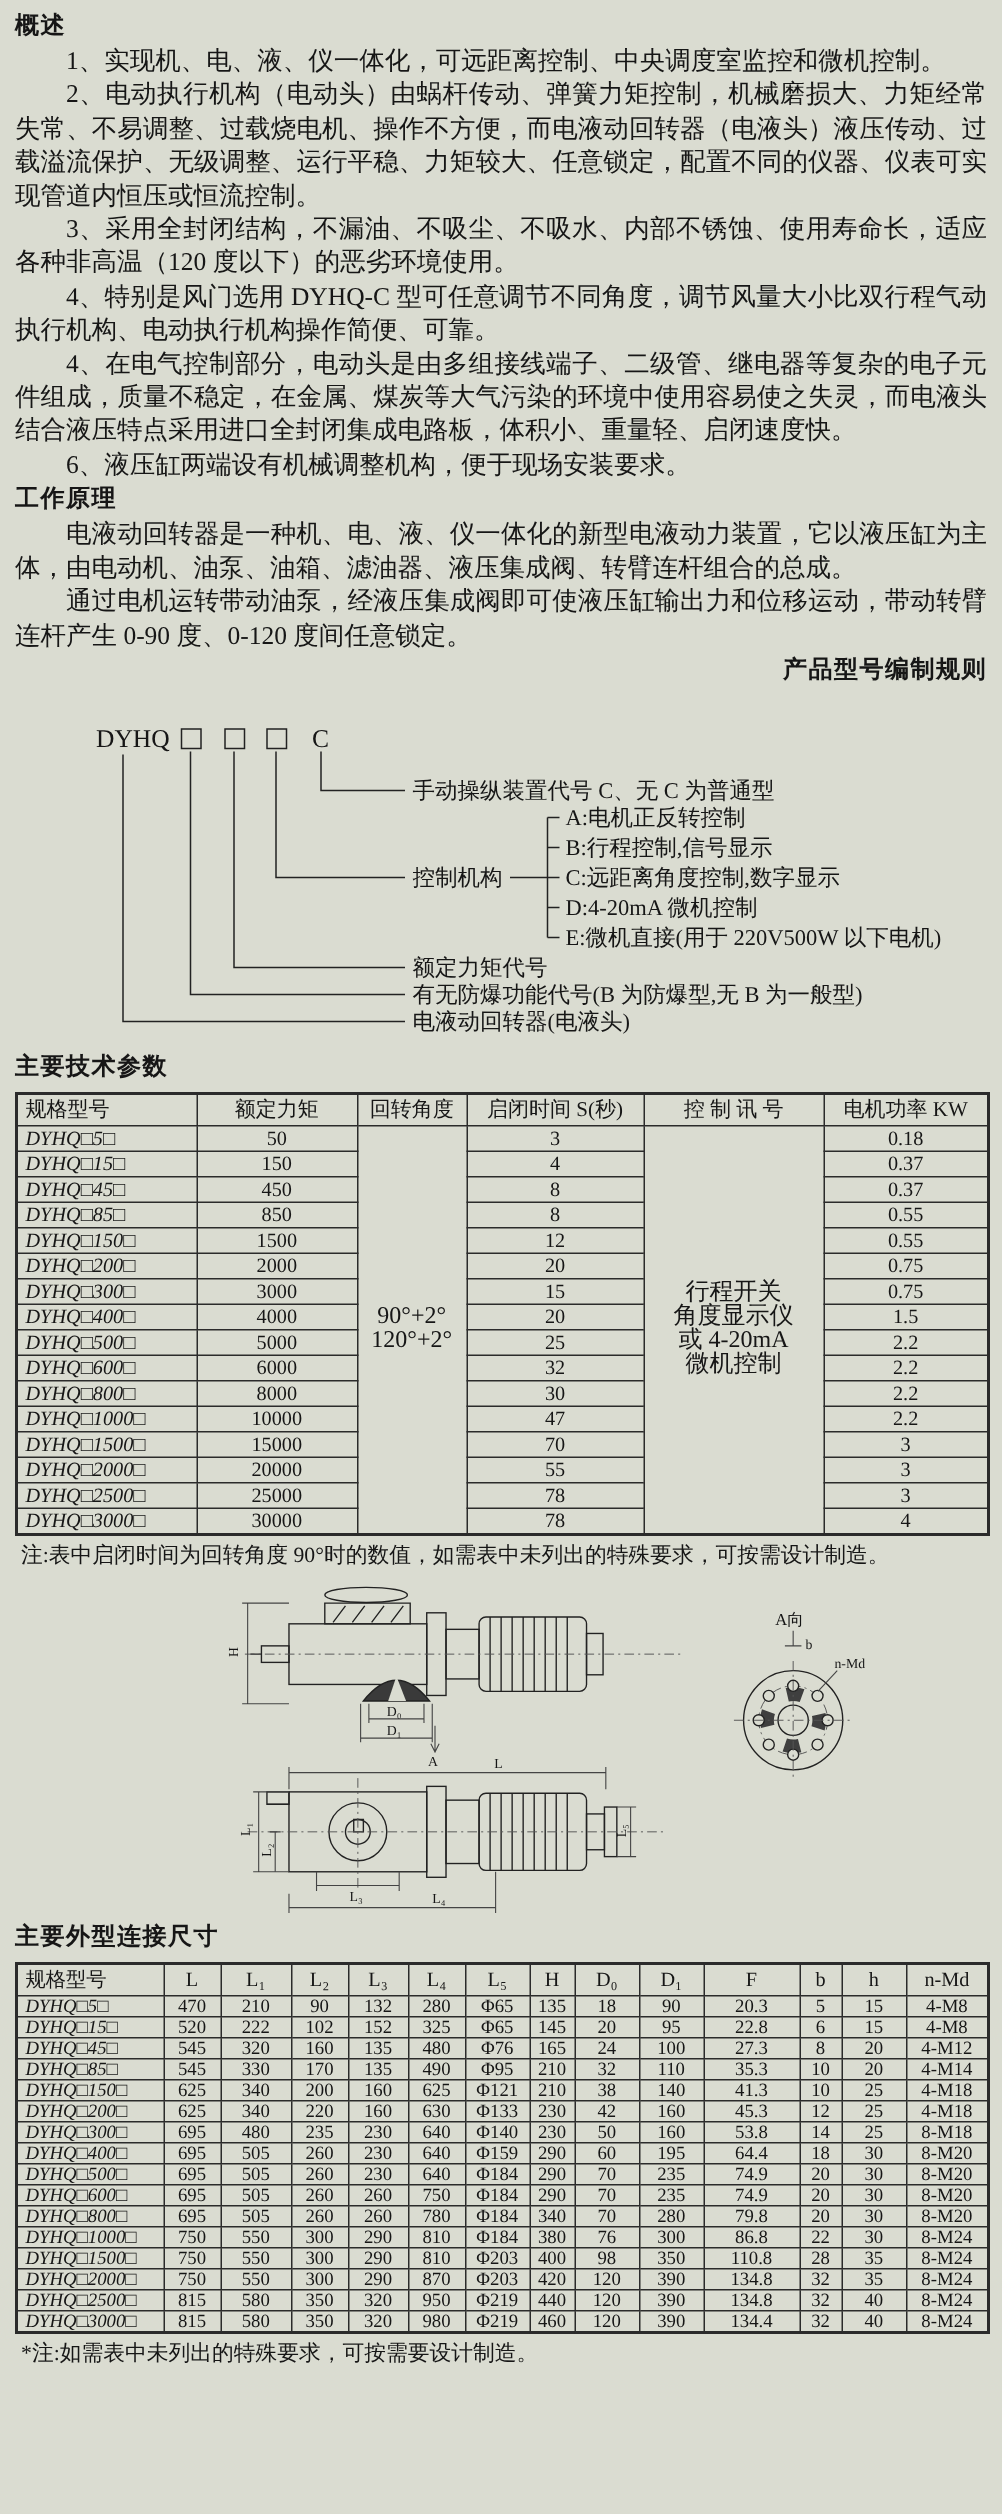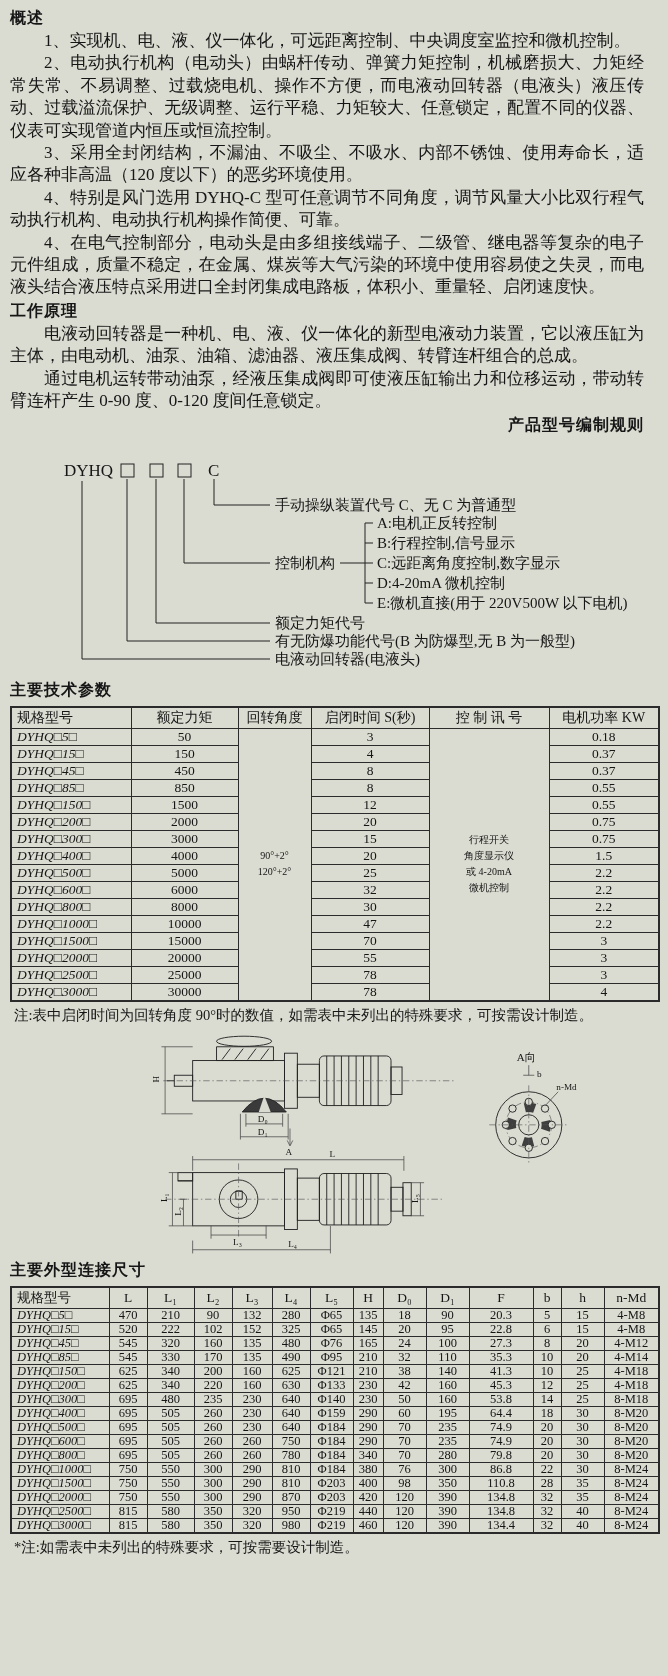--- a/index.html
+++ b/index.html
@@ -1,18 +1,18 @@
 <!DOCTYPE html>
 <html><head>
 <meta charset="utf-8">
 <style>
   html,body{margin:0;padding:0;background:#c8ccc0;}
   .page{
     width:668px;height:1676px;box-sizing:border-box;overflow:hidden;
-    background:#dadcd1;color:#161616;padding:6px 24px 0 10px;
+    background:#dadcd1;color:#161616;padding:6px 10px 0 10px;
     font-family:"Liberation Serif","DejaVu Serif",serif;
   }
   h2.sec{
     font-family:"Liberation Sans","DejaVu Sans",sans-serif;
     font-size:16px;font-weight:bold;margin:0;line-height:24px;letter-spacing:1px;
   }
   p.body{font-size:17px;line-height:22.4px;text-align:justify;text-indent:2em;margin:0;}
   p.note{font-size:14.5px;line-height:20px;margin:3px 0 0 4px;}
   .mt-model{margin-top:14px;text-align:right;}
   .mt-tech{margin-top:66px;}
@@ -21,21 +21,21 @@
   table{border-collapse:collapse;margin:4px auto 0 auto;width:648px;table-layout:fixed;border:2px solid #2b2b2b;}
   th,td{border:1px solid #2b2b2b;text-align:center;padding:0;overflow:hidden;}
   .t1{font-size:13.5px;}
   .t1 th{height:20px;font-weight:normal;font-size:14px;}
   .t1 td{height:16px;line-height:16px;}
   .t2{font-size:12.5px;}
   .t2 th{height:20px;font-weight:normal;font-size:13.5px;}
   .t2 td{height:13px;line-height:13px;}
   .t1 th:first-child,.t2 th:first-child{text-align:left;padding-left:5px;}
   .model-cell{text-align:left !important;padding-left:5px !important;font-style:italic;}
-  .merged-cell{white-space:pre-line;vertical-align:middle;font-size:10px;line-height:20px;}
+  .merged-cell{white-space:pre-line;vertical-align:middle;font-size:16px;line-height:20px;}
   
   svg{display:block;}
   .model-diagram{margin:6px 0 0 10px;}
   .outline-drawing{margin:8px 0 0 140px;}
   .ln{stroke:#222;fill:none;stroke-width:1;}
   .dim{stroke:#444;fill:none;stroke-width:0.8;}
   .cl{stroke:#555;fill:none;stroke-width:0.7;stroke-dasharray:7 3 1.5 3;}
   .dtxt{font-family:"Liberation Serif","DejaVu Serif",serif;font-size:10px;fill:#161616;}
   .dtxt2{font-family:"Liberation Serif","DejaVu Serif",serif;font-size:12px;fill:#161616;}
   .dlabel{font-family:"Liberation Serif","DejaVu Serif",serif;font-size:15px;fill:#161616;}
@@ -45,20 +45,21 @@
 <body>
 
 <div class="page">
 
   <h2 class="sec">概述</h2>
   <p class="body">1、实现机、电、液、仪一体化，可远距离控制、中央调度室监控和微机控制。</p>
   <p class="body">2、电动执行机构（电动头）由蜗杆传动、弹簧力矩控制，机械磨损大、力矩经常失常、不易调整、过载烧电机、操作不方便，而电液动回转器（电液头）液压传动、过载溢流保护、无级调整、运行平稳、力矩较大、任意锁定，配置不同的仪器、仪表可实现管道内恒压或恒流控制。</p>
   <p class="body">3、采用全封闭结构，不漏油、不吸尘、不吸水、内部不锈蚀、使用寿命长，适应各种非高温（120 度以下）的恶劣环境使用。</p>
   <p class="body">4、特别是风门选用 DYHQ-C 型可任意调节不同角度，调节风量大小比双行程气动执行机构、电动执行机构操作简便、可靠。</p>
   <p class="body">4、在电气控制部分，电动头是由多组接线端子、二级管、继电器等复杂的电子元件组成，质量不稳定，在金属、煤炭等大气污染的环境中使用容易使之失灵，而电液头结合液压特点采用进口全封闭集成电路板，体积小、重量轻、启闭速度快。</p>
+  <p class="body">6、液压缸两端设有机械调整机构，便于现场安装要求。</p>
 
   <h2 class="sec">工作原理</h2>
   <p class="body">电液动回转器是一种机、电、液、仪一体化的新型电液动力装置，它以液压缸为主体，由电动机、油泵、油箱、滤油器、液压集成阀、转臂连杆组合的总成。</p>
   <p class="body">通过电机运转带动油泵，经液压集成阀即可使液压缸输出力和位移运动，带动转臂连杆产生 0-90 度、0-120 度间任意锁定。</p>
 
   <h2 class="sec mt-model">产品型号编制规则</h2>
 
   <svg class="model-diagram" width="640" height="235" viewBox="0 0 640 235">
     <text class="dcode" x="44" y="33">DYHQ</text>
     <rect class="ln" x="101" y="21" width="13" height="13"></rect>

